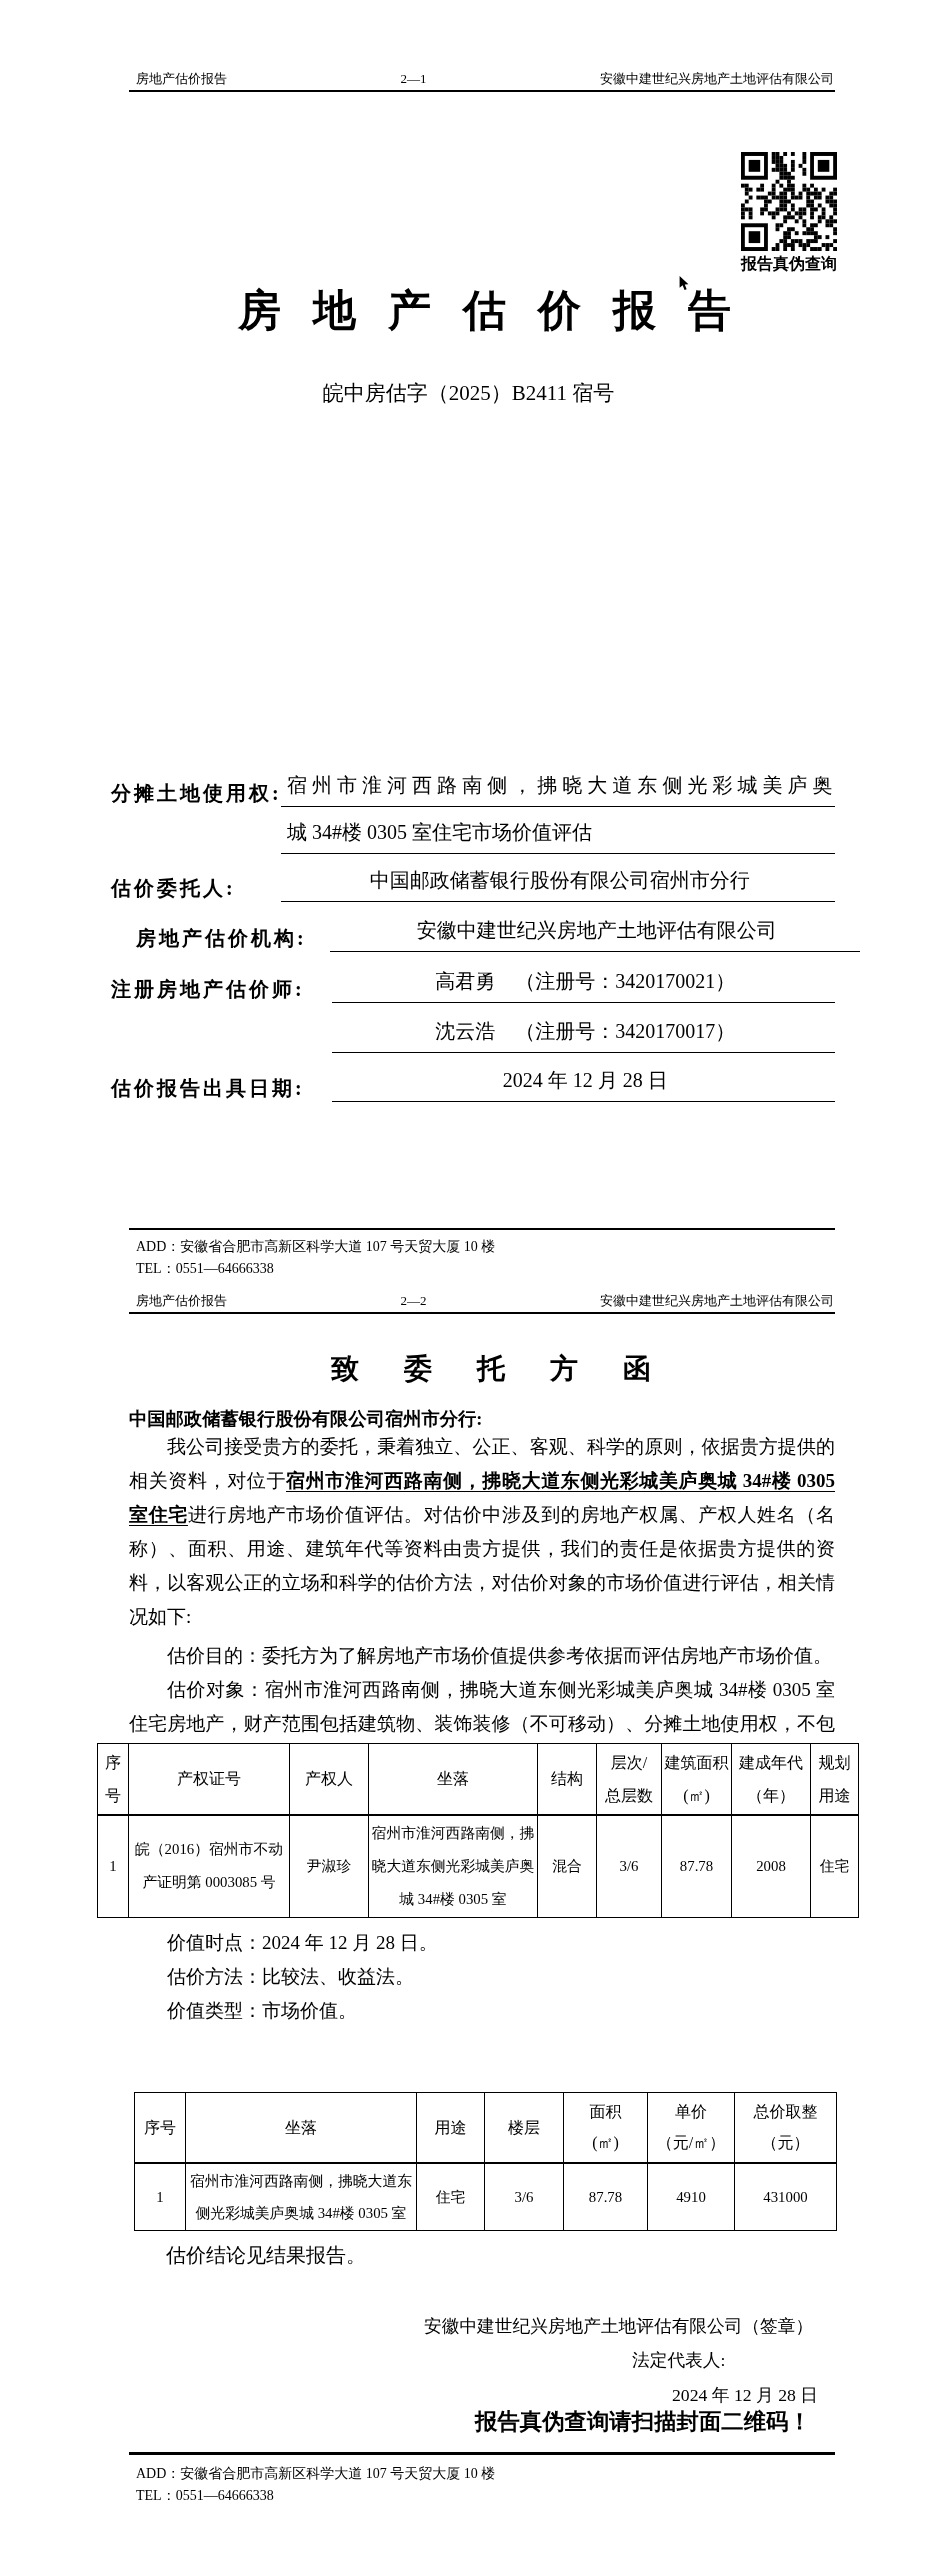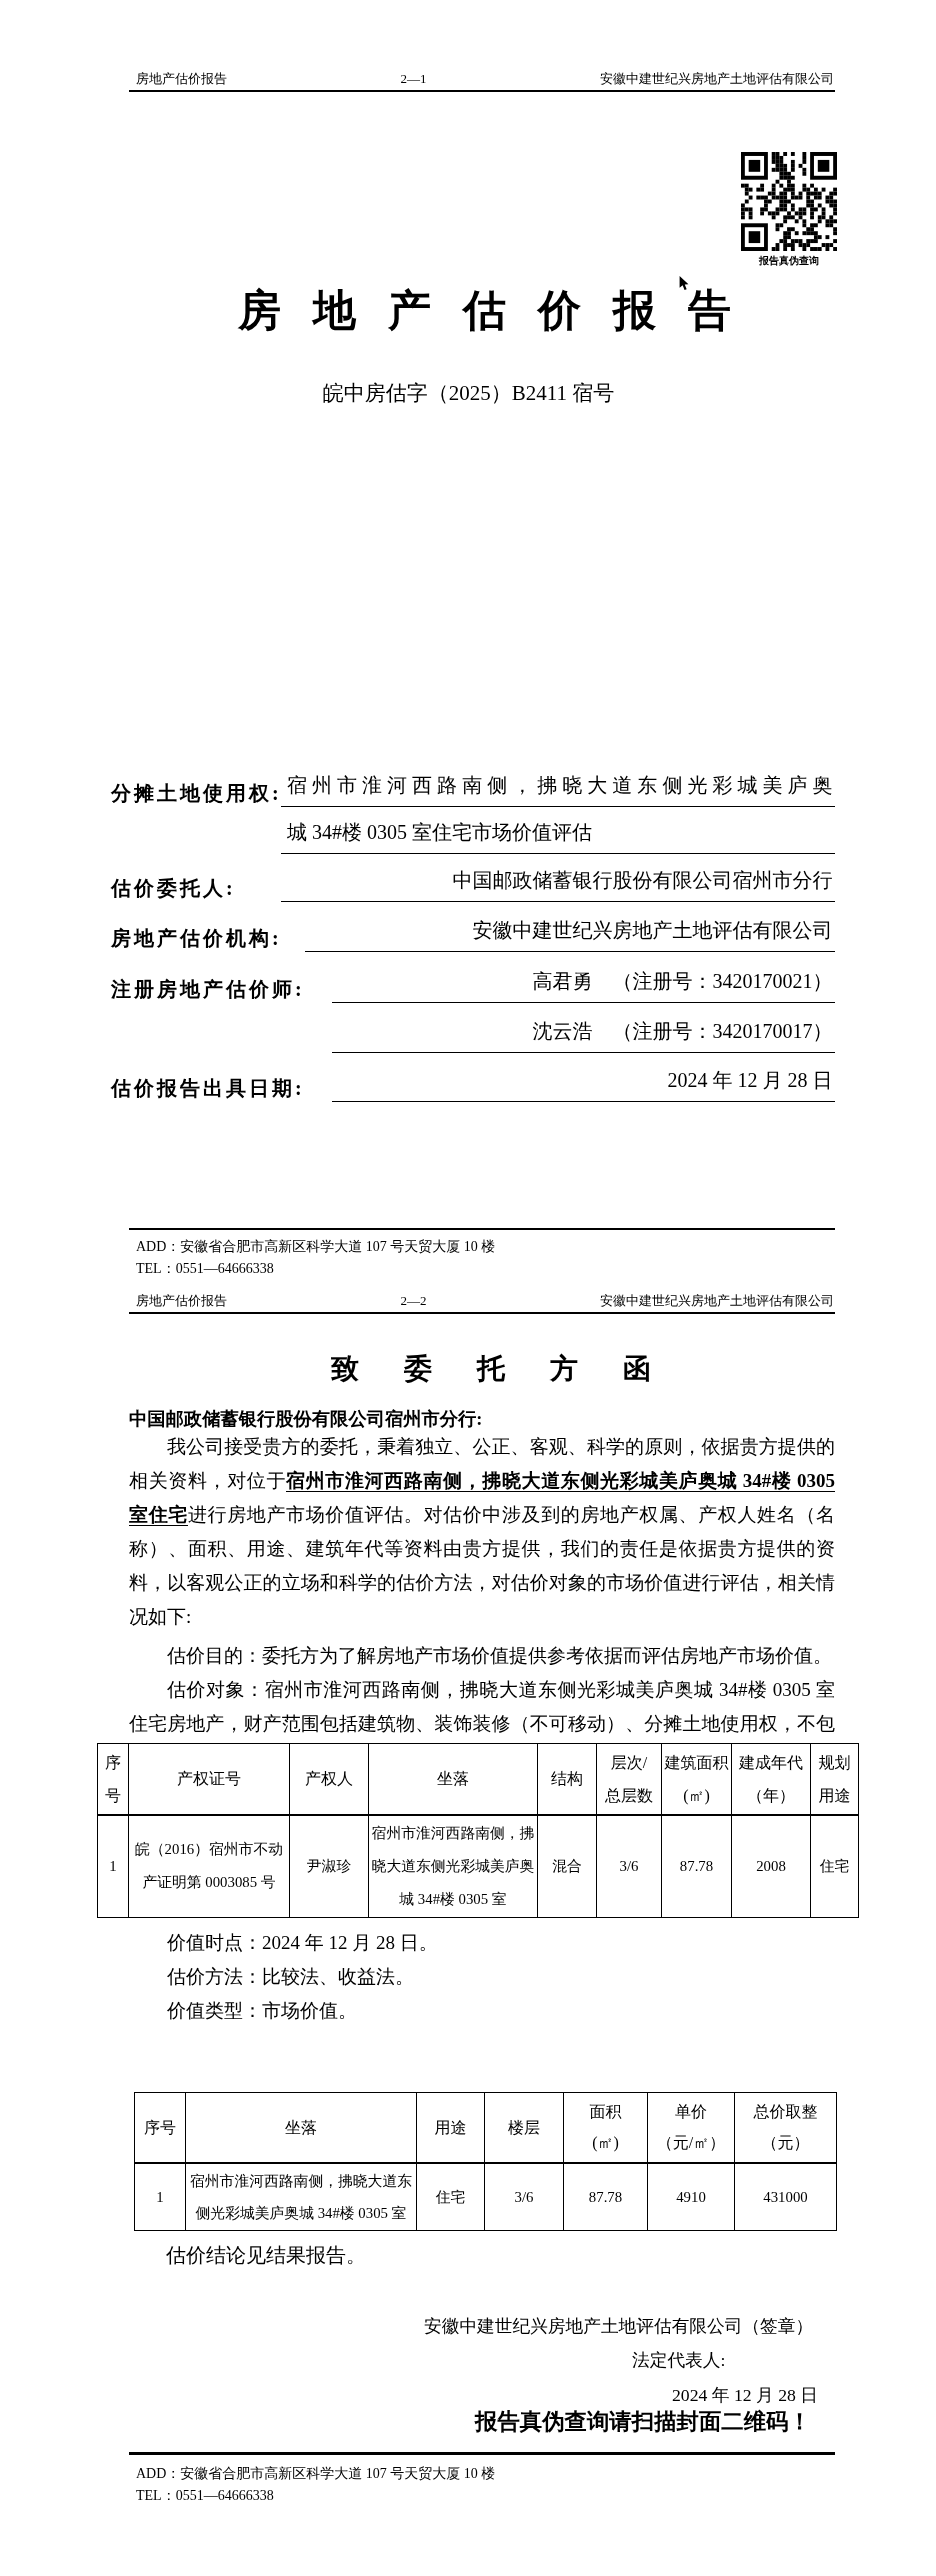--- a/index.html
+++ b/index.html
@@ -5,27 +5,27 @@
   html,body{margin:0;padding:0;background:#fff;}
   #canvas{position:relative;width:937px;height:2576px;background:#ffffff;
           font-family:"Liberation Serif","DejaVu Serif",serif;color:#000;overflow:hidden;}
   .abs{position:absolute;}
   
   .runhead{left:136px;width:698px;display:flex;justify-content:space-between;
            font-size:13px;line-height:15.3px;}
   .rule{left:129px;width:706px;background:#000;}
   .foot{left:136px;font-size:14px;line-height:22.4px;}
   
-  .qrcap{font-size:10px;font-weight:bold;text-align:center;}
+  .qrcap{font-size:16px;font-weight:bold;text-align:center;}
   .doctitle{left:0;width:937px;text-align:center;font-size:43px;font-weight:bold;
             letter-spacing:32px;padding-left:32px;white-space:nowrap;}
   .repno{left:0;width:937px;text-align:center;font-size:21px;}
   .frow{left:111px;width:724px;display:flex;font-size:20px;align-items:flex-end;}
   .flab{font-weight:bold;letter-spacing:3px;white-space:nowrap;flex:none;}
-  .fval{flex:1;border-bottom:1.8px solid #000;padding:0 2.4px 7px 5.9px;text-align:right;
+  .fval{flex:1;border-bottom:1.8px solid #000;padding:0 2.4px 7px 5.9px;text-align:center;
         line-height:27px;white-space:nowrap;}
   .fval.just{text-align:justify;text-align-last:justify;white-space:normal;}
   .sp288{width:170px;flex:none;} .sp375{width:221px;flex:none;}
   .w288{width:170px;} .w328{width:194px;} .w375{width:221px;}
   
   .lettertitle{left:0;width:937px;text-align:center;font-size:28px;font-weight:bold;
                letter-spacing:45px;padding-left:45px;white-space:nowrap;}
   .salut{left:129px;font-size:18.3px;font-weight:bold;}
   .bodyblk{left:129px;width:706px;}
   .bodyblk p{margin:0;font-size:19px;line-height:34px;text-align:justify;}
@@ -300,21 +300,21 @@
       <span class="fval just">宿州市淮河西路南侧，拂晓大道东侧光彩城美庐奥</span>
     </div>
     <div class="abs frow" style="top:819px;">
       <span class="sp288"></span>
       <span class="fval" style="text-align:left;">城 34#楼 0305 室住宅市场价值评估</span>
     </div>
     <div class="abs frow" style="top:867px;">
       <span class="flab w288">估价委托人:</span>
       <span class="fval">中国邮政储蓄银行股份有限公司宿州市分行</span>
     </div>
-    <div class="abs frow" style="top:917px;">
+    <div class="abs frow" style="top:917px;margin-left:25px;">
       <span class="flab w328">房地产估价机构:</span>
       <span class="fval">安徽中建世纪兴房地产土地评估有限公司</span>
     </div>
     <div class="abs frow" style="top:968px;">
       <span class="flab w375">注册房地产估价师:</span>
       <span class="fval">高君勇　（注册号：3420170021）</span>
     </div>
     <div class="abs frow" style="top:1018px;">
       <span class="sp375"></span>
       <span class="fval">沈云浩　（注册号：3420170017）</span>

